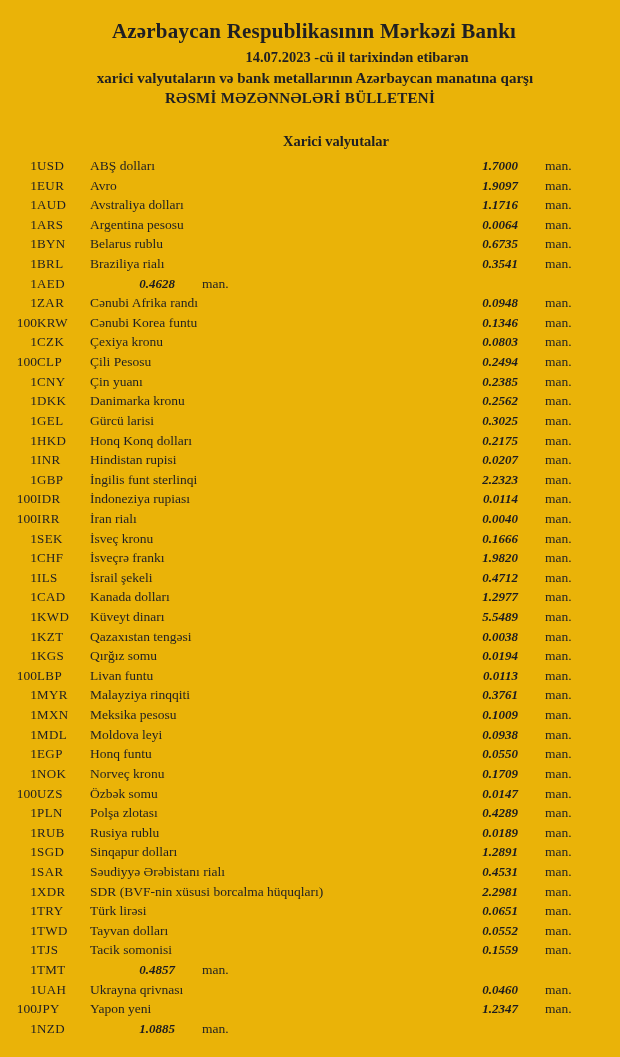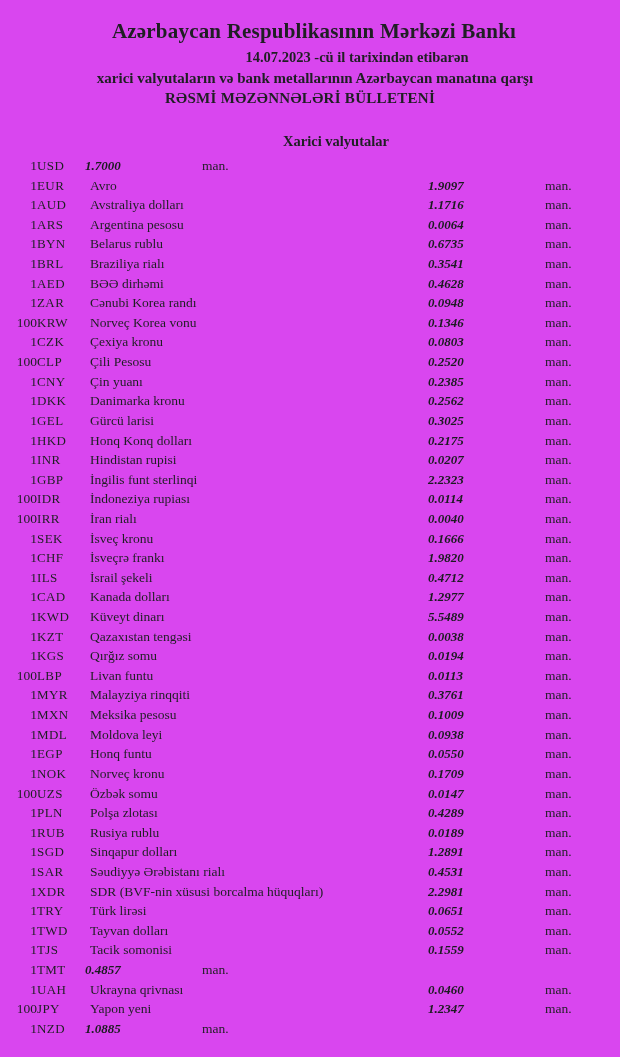--- a/index.html
+++ b/index.html
@@ -1,20 +1,20 @@
 <!DOCTYPE html>
 <html><head>
 <meta charset="utf-8">
 <style>
   html, body { margin: 0; padding: 0; background: #ffffff; }
   .page {
     position: relative;
     width: 620px;
     height: 1057px;
-    background: #d946ef;
+    background: #eab308;
     overflow: hidden;
     font-family: "Liberation Serif", "DejaVu Serif", serif;
     color: #1f1f23;
   }
   .doc-header { padding-top: 19px; text-align: center; }
   .bank-title {
     font-size: 21px;
     font-weight: 700;
     line-height: 24px;
     letter-spacing: 0.2px;
@@ -54,40 +54,41 @@
   .row {
     display: flex;
     align-items: baseline;
     height: 19.62px;
     line-height: 19.62px;
     padding-right: 30px;
   }
   .qty   { flex: none; width: 37px;  text-align: right;  font-size: 13.5px; }
   .code  { flex: none; width: 48px;  text-align: left; font-size: 13px; letter-spacing: 0.4px; }
   .name  { flex: 1; padding-left: 5px; font-size: 13.5px; white-space: nowrap; overflow: hidden; }
-  .rate  { flex: none; width: 90px; font-size: 13px; font-weight: 700; font-style: italic; color: #1b1b20; }
+  .rate  { flex: none; width: 90px; text-align: right; font-size: 13px; font-weight: 700; font-style: italic; color: #1b1b20; }
   .man   { flex: none; width: 45px; margin-left: 27px; font-size: 13.5px; }
 </style>
 </head>
 <body>
 
 <div class="page">
   <div class="doc-header">
     <div class="bank-title">Azərbaycan Respublikasının Mərkəzi Bankı</div>
     <div class="date-line">14.07.2023  -cü il tarixindən etibarən</div>
     <div class="subtitle-line">xarici valyutaların və bank metallarının Azərbaycan manatına qarşı</div>
     <div class="bulletin-title">RƏSMİ MƏZƏNNƏLƏRİ BÜLLETENİ</div>
   </div>
 
   <div class="section-title">Xarici valyutalar</div>
 
   <div class="rates-table" id="rates-table">
       <div class="row">
         <span class="qty">1</span>
         <span class="code">USD</span>
+        <span class="name">ABŞ dolları</span>
         <span class="rate">1.7000</span>
         <span class="man">man.</span>
       </div>
       <div class="row">
         <span class="qty">1</span>
         <span class="code">EUR</span>
         <span class="name">Avro</span>
         <span class="rate">1.9097</span>
         <span class="man">man.</span>
       </div>
@@ -115,50 +116,49 @@
       <div class="row">
         <span class="qty">1</span>
         <span class="code">BRL</span>
         <span class="name">Braziliya rialı</span>
         <span class="rate">0.3541</span>
         <span class="man">man.</span>
       </div>
       <div class="row">
         <span class="qty">1</span>
         <span class="code">AED</span>
-        <span class="name">BƏƏ dirhəmi</span>
         <span class="rate">0.4628</span>
         <span class="man">man.</span>
       </div>
       <div class="row">
         <span class="qty">1</span>
         <span class="code">ZAR</span>
-        <span class="name">Cənubi Korea randı</span>
+        <span class="name">Cənubi Afrika randı</span>
         <span class="rate">0.0948</span>
         <span class="man">man.</span>
       </div>
       <div class="row">
         <span class="qty">100</span>
         <span class="code">KRW</span>
-        <span class="name">Norveç Korea vonu</span>
+        <span class="name">Cənubi Korea funtu</span>
         <span class="rate">0.1346</span>
         <span class="man">man.</span>
       </div>
       <div class="row">
         <span class="qty">1</span>
         <span class="code">CZK</span>
         <span class="name">Çexiya kronu</span>
         <span class="rate">0.0803</span>
         <span class="man">man.</span>
       </div>
       <div class="row">
         <span class="qty">100</span>
         <span class="code">CLP</span>
         <span class="name">Çili Pesosu</span>
-        <span class="rate">0.2520</span>
+        <span class="rate">0.2494</span>
         <span class="man">man.</span>
       </div>
       <div class="row">
         <span class="qty">1</span>
         <span class="code">CNY</span>
         <span class="name">Çin yuanı</span>
         <span class="rate">0.2385</span>
         <span class="man">man.</span>
       </div>
       <div class="row">

